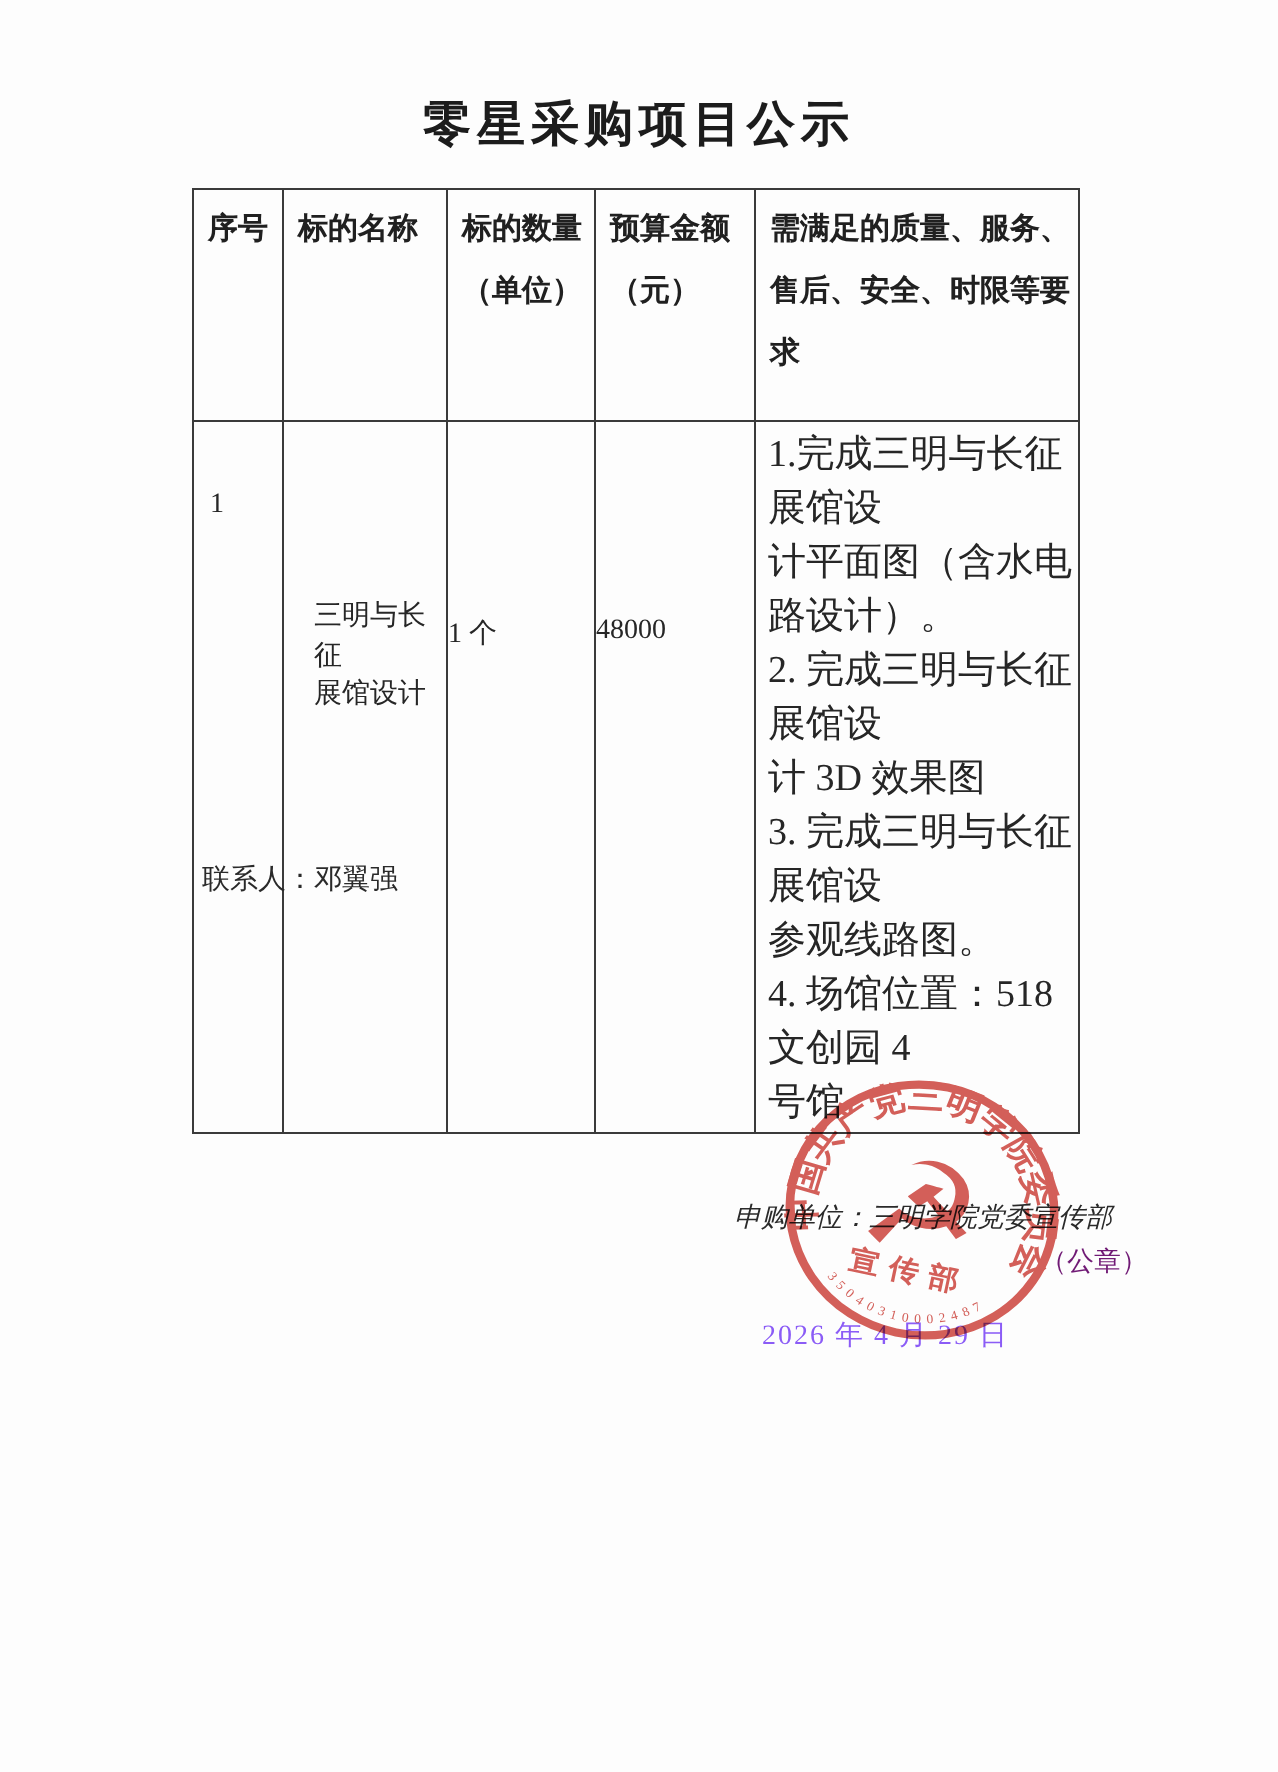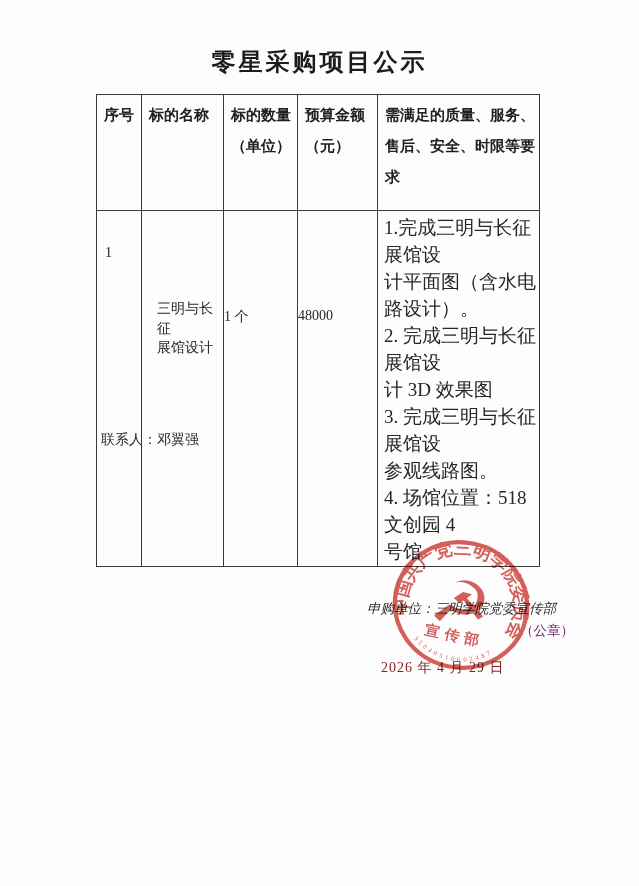--- a/index.html
+++ b/index.html
@@ -93,21 +93,21 @@
     font-size: 13.5px;
     color: #701a75;
     z-index: 1;
   }
   .date-line {
     position: absolute;
     left: 381px;
     top: 659px;
     font-size: 14px;
     letter-spacing: 1px;
-    color: #7f1d1d;
+    color: #8b5cf6;
     z-index: 1;
   }
   .stamp {
     position: absolute;
     left: 389px;
     top: 537px;
     width: 144px;
     height: 136px;
     transform: rotate(12deg);
     opacity: 0.88;

